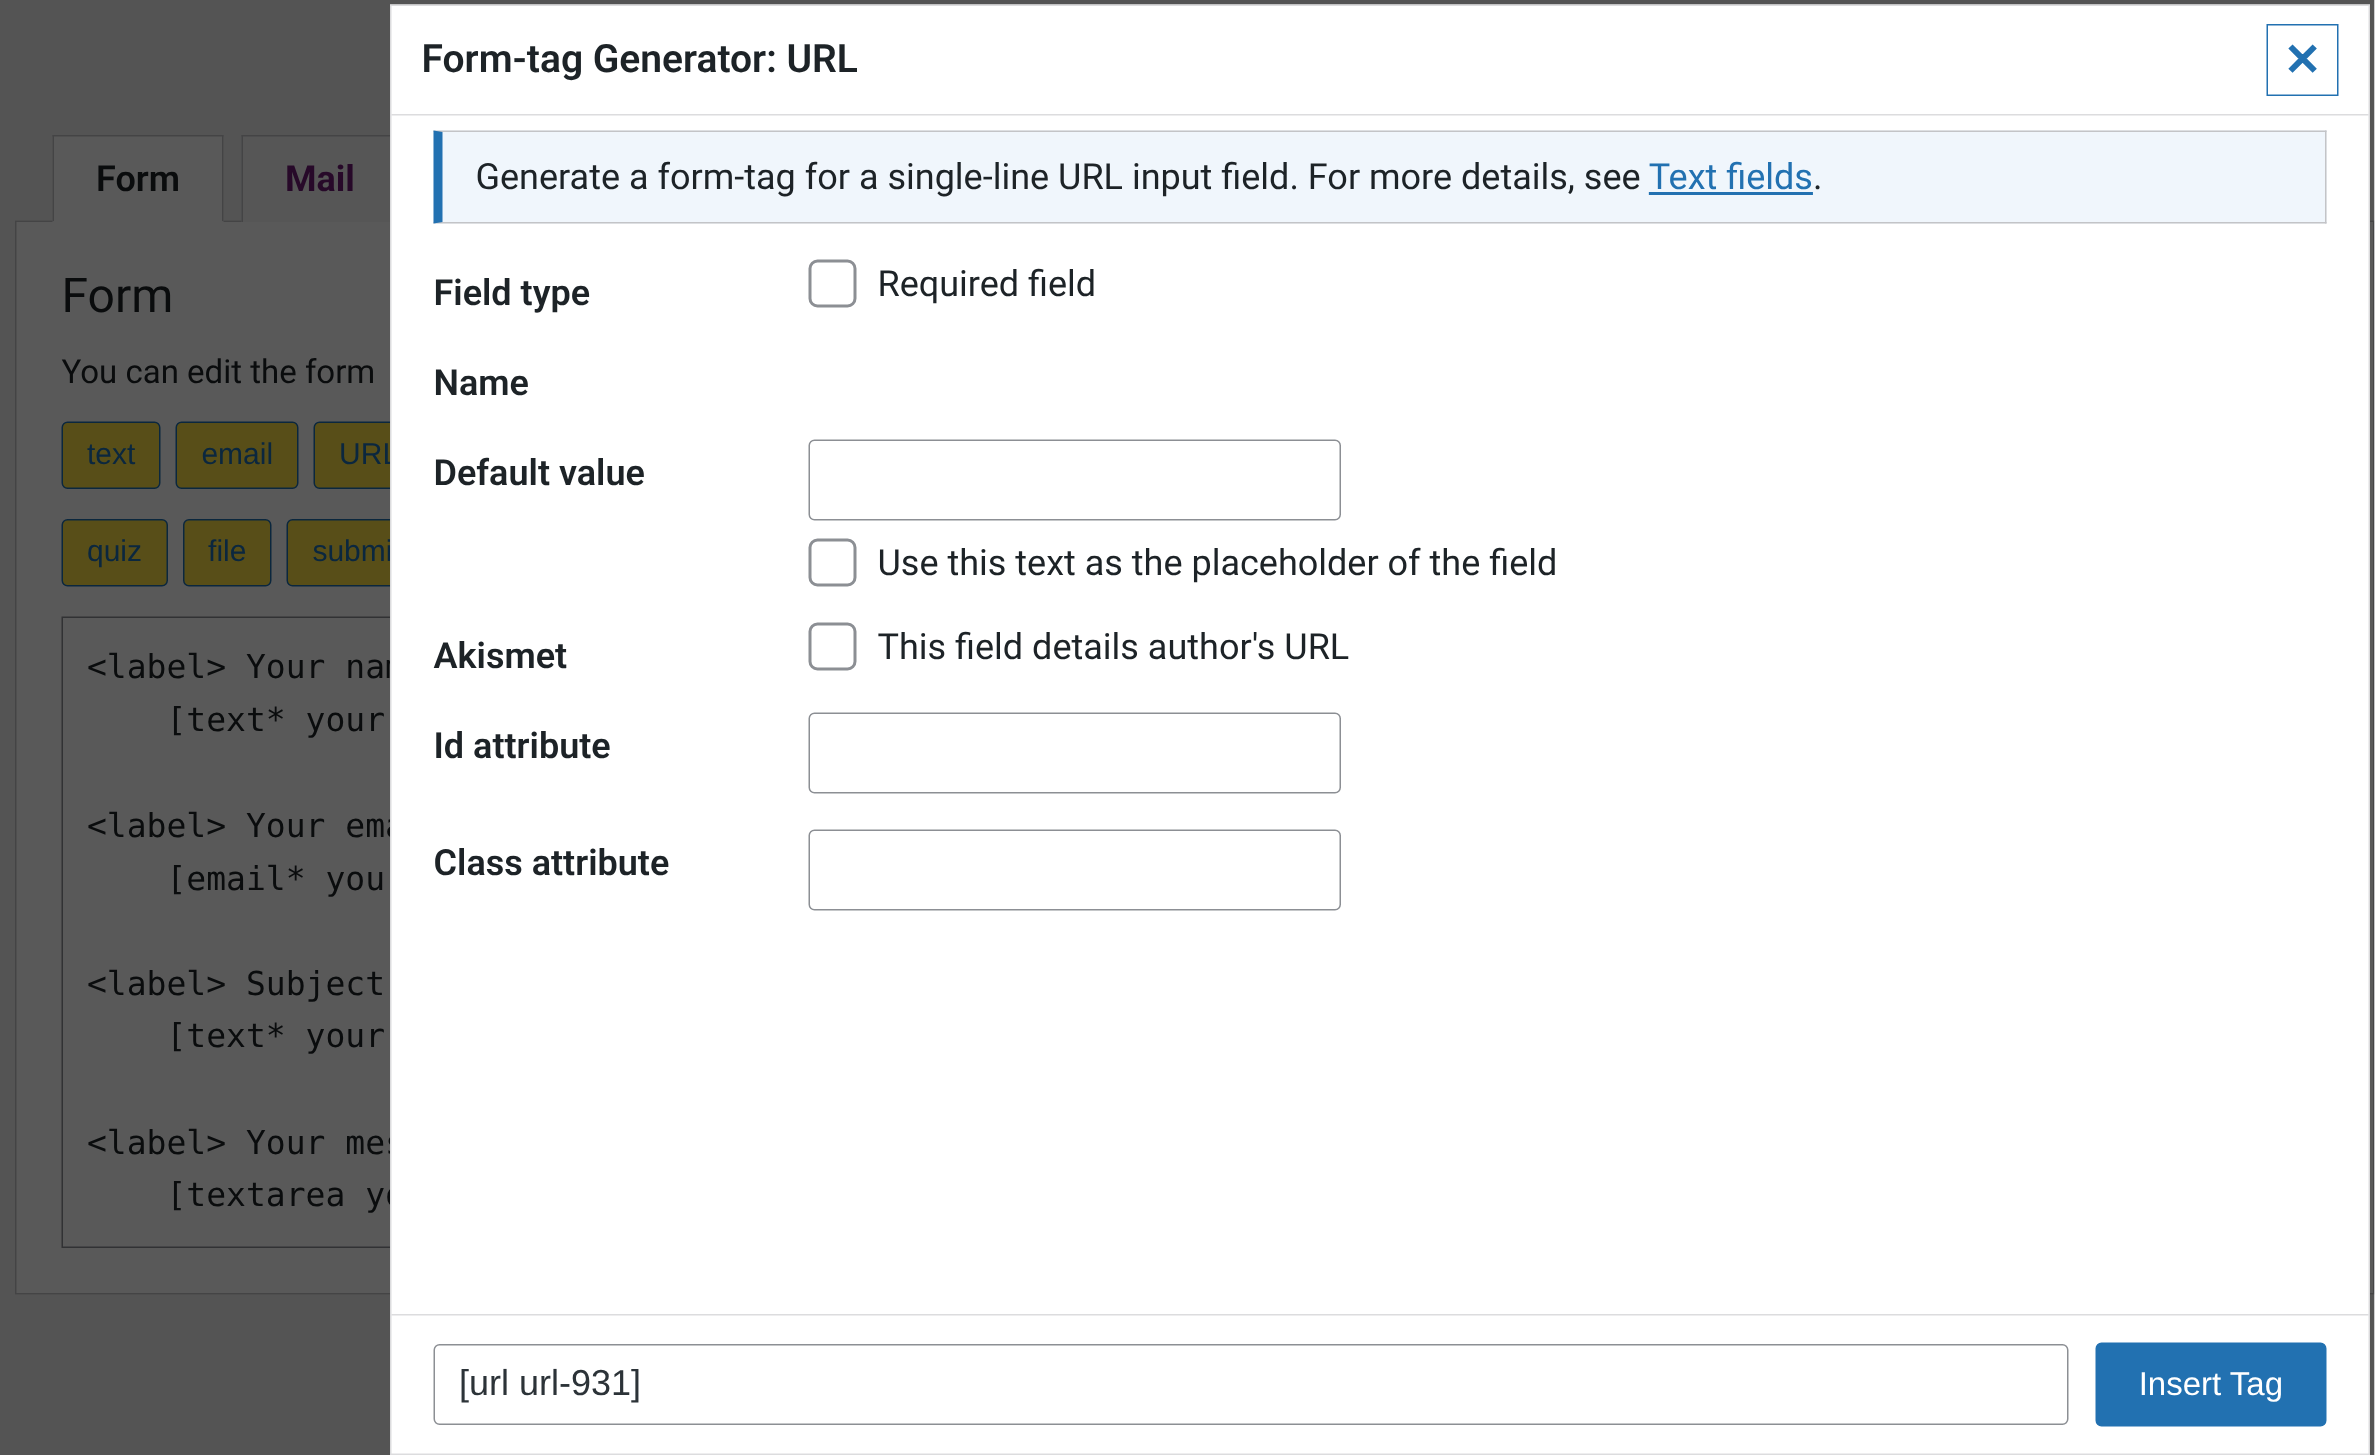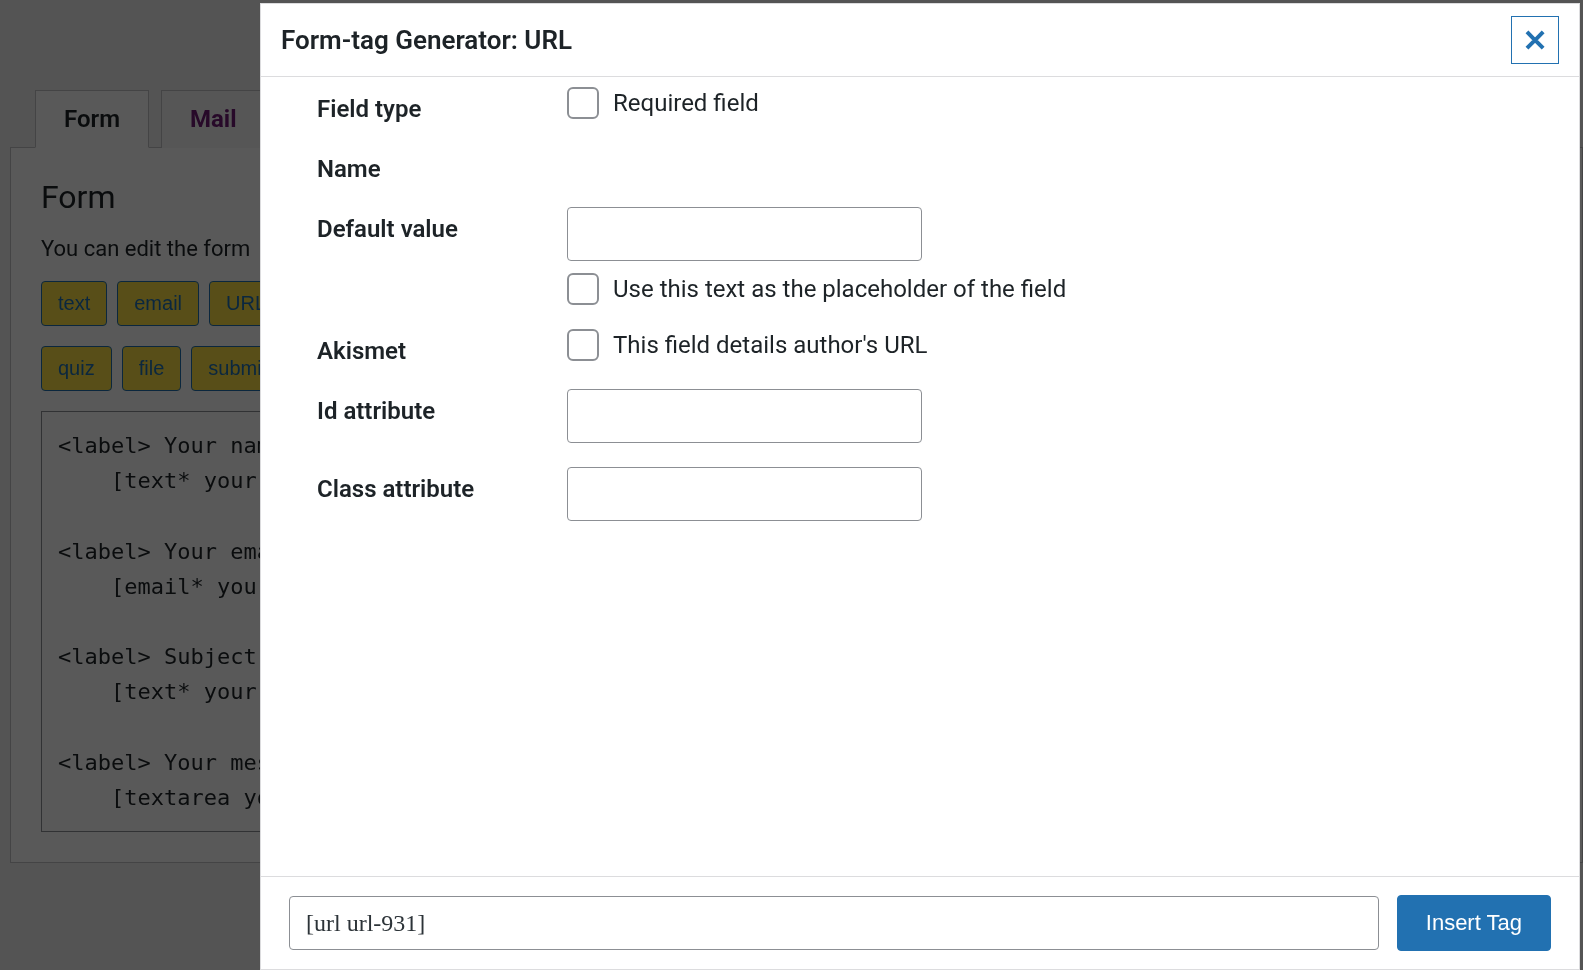--- a/index.html
+++ b/index.html
@@ -162,21 +162,20 @@
     .form-row {
       display: flex;
       align-items: flex-start;
     }
     .form-label {
       width: 250px;
       font-size: 24px;
       font-weight: 600;
       color: #1d2327;
       padding-top: 8px;
-      margin-left: 28px;
     }
     .form-control {
       flex: 1;
       display: flex;
       flex-direction: column;
       gap: 12px;
     }
     .checkbox-row {
       display: flex;
       align-items: center;
@@ -207,21 +206,21 @@
       border-top: 1px solid #dcdcde;
       padding: 18px 28px;
       display: flex;
       align-items: center;
       gap: 18px;
     }
     .tag-output {
       flex: 1;
       height: 54px;
       padding: 10px 16px;
-      font-family: Liberation Serif, serif;
+      font-family: Liberation Sans, sans-serif;
       font-size: 24px;
       border: 1px solid #8c8f94;
       border-radius: 4px;
       color: #2c3338;
     }
     .insert-btn {
       padding: 14px 28px;
       font-size: 22px;
       background: #2271b1;
       color: #fff;
@@ -269,20 +268,23 @@
 
 <div class="modal">
   <div class="modal-header">
     <div class="modal-title">Form-tag Generator: URL</div>
     <button class="close-btn">
       <span>✕</span>
     </button>
   </div>
 
   <div class="modal-body">
+    <div class="info-banner">
+      <span>Generate a form-tag for a single-line URL input field. For more details, see </span><a href="#">Text fields</a><span>.</span>
+    </div>
 
     <div class="form-grid">
 
       <div class="form-row">
         <div class="form-label">Field type</div>
         <div class="form-control">
           <div class="checkbox-row">
             <div class="checkbox"></div>
             <span class="checkbox-label">Required field</span>
           </div>

